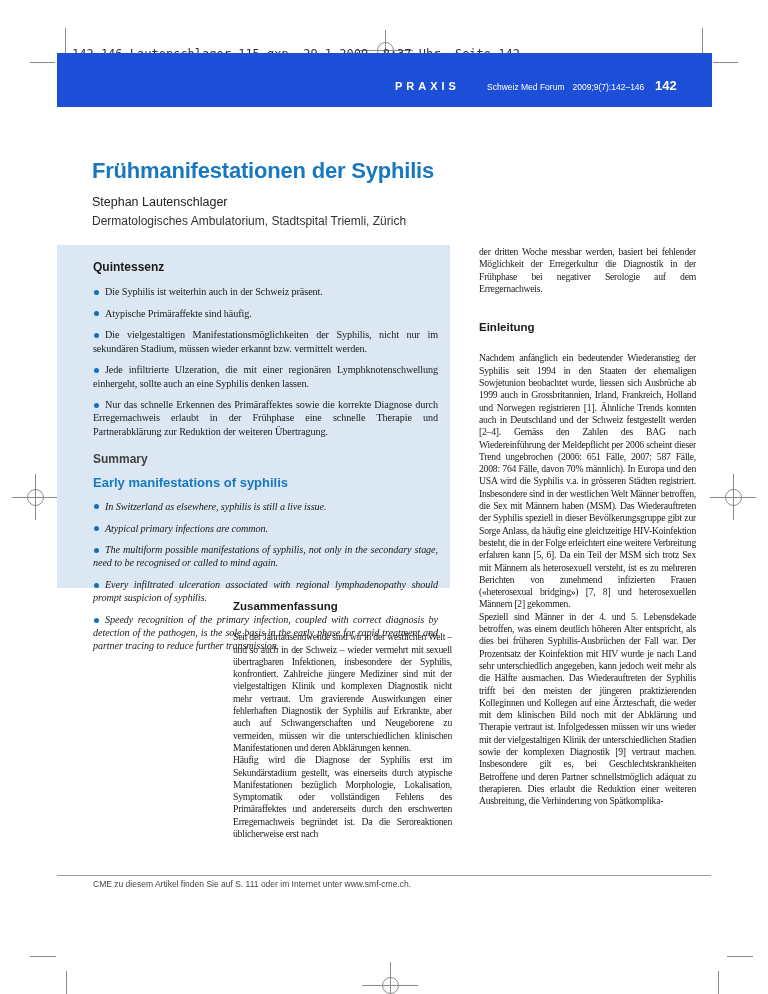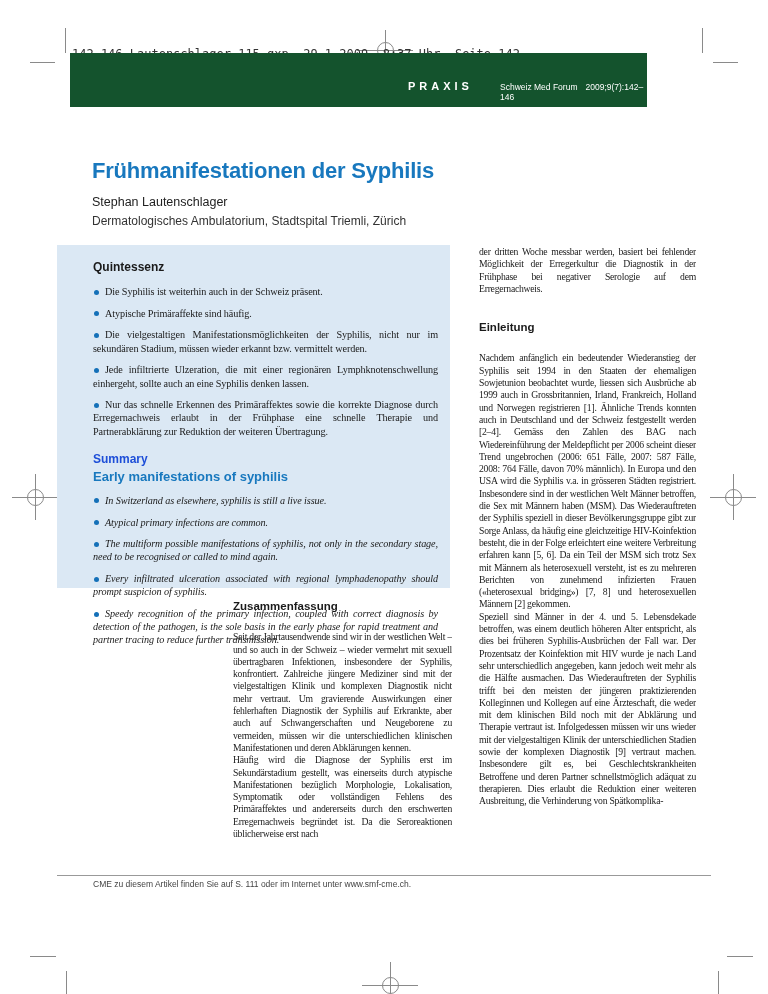--- a/index.html
+++ b/index.html
@@ -2,36 +2,36 @@
 <html lang="de"><head>
 <meta charset="utf-8">
 <style>
   html,body{margin:0;padding:0;background:#e8e8e8;}
   .page{position:relative;width:768px;height:994px;background:#ffffff;overflow:hidden;
         font-family:"Liberation Sans",sans-serif;}
   .mark{position:absolute;background:#8a8a8a;}
   .reg-circle{position:absolute;border:1px solid #8a8a8a;border-radius:50%;background:transparent;}
   .top-line{position:absolute;left:72px;top:47px;font-family:"DejaVu Sans Mono",monospace;
         font-size:12px;color:#333;white-space:pre;}
-  .header-bar{position:absolute;left:70px;top:53px;width:577px;height:54px;background:#14532d;}
+  .header-bar{position:absolute;left:57px;top:53px;width:655px;height:54px;background:#1d4ed8;}
   .brand{position:absolute;left:338px;top:27px;color:#fff;font-weight:bold;font-size:11px;letter-spacing:4px;}
   .journal{position:absolute;left:430px;top:29px;color:#fff;font-size:8.5px;}
   .journal .issue{margin-left:8px;}
   .page-num{position:absolute;left:598px;top:25px;color:#fff;font-weight:bold;font-size:13px;}
   .title{position:absolute;left:92px;top:158px;font-size:22px;font-weight:bold;color:#1878be;letter-spacing:-0.2px;text-align:center;}
   .author{position:absolute;left:92px;top:195px;font-size:12.5px;color:#222;}
   .affiliation{position:absolute;left:92px;top:214px;font-size:12px;color:#333;}
   .qbox{position:absolute;left:57px;top:245px;width:393px;height:343px;background:#dbe8f4;
         box-sizing:border-box;padding:15px 12px 0 36px;}
   .qbox h2{margin:0 0 11px 0;font-size:12px;color:#1a1a1a;}
   .bullet-p{margin:0 0 8.5px 0;font-family:"Liberation Serif",serif;font-size:10.2px;line-height:13.2px;
         color:#1a1a1a;text-align:justify;letter-spacing:-0.1px;}
   .dot{display:inline-block;width:5px;height:5px;border-radius:50%;background:#1470b8;
         margin:0 6px 1px 1px;vertical-align:middle;}
-  .summary-h{margin:14px 0 3px 0;font-size:12px;color:#1d4ed8;font-weight:bold;}
+  .summary-h{margin:14px 0 9px 0;font-size:12px;color:#404040;font-weight:bold;}
   .summary-sub{margin:0 0 10px 0;font-size:13px;color:#1878be;font-weight:bold;}
   .italic-b{font-style:italic;}
   .col{position:absolute;font-family:"Liberation Serif",serif;font-size:9.7px;line-height:12.3px;
         color:#1a1a1a;text-align:justify;letter-spacing:-0.25px;}
   .col p{margin:0;}
   .col .colhead{font-family:"Liberation Sans",sans-serif;font-size:11.5px;font-weight:bold;
         letter-spacing:0;margin:0 0 19px 0;color:#1a1a1a;text-align:left;}
   .col .head-gap{margin-top:26px;}
   .left-col{left:233px;top:600px;width:219px;height:262px;overflow:hidden;}
   .right-col{left:479px;top:246px;width:217px;height:614px;overflow:hidden;}

